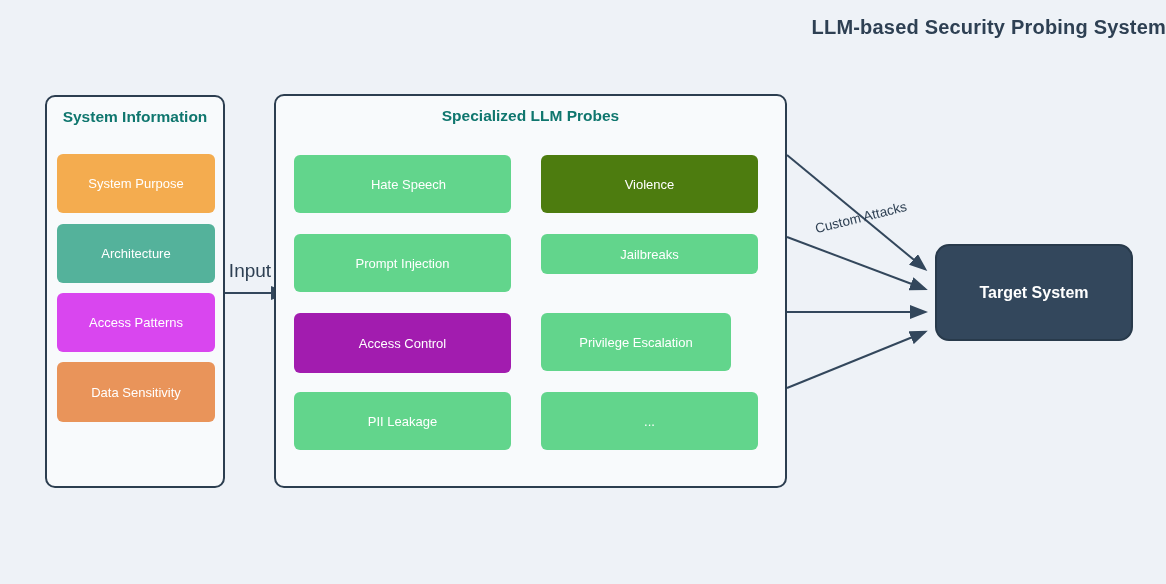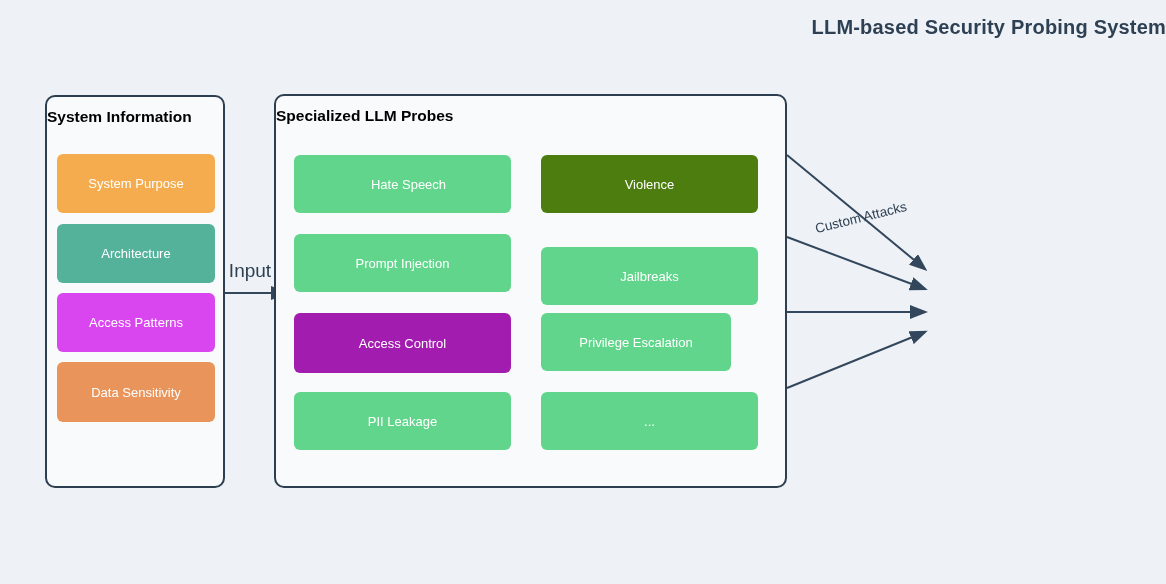--- a/index.html
+++ b/index.html
@@ -17,23 +17,23 @@
     letter-spacing:0.2px;
   }
   .container-box {
     position:absolute;
     background:#F8FAFC;
     border:2px solid #2C3E50;
     border-radius:10px;
     box-sizing:border-box;
   }
   .container-title {
-    width:100%; text-align:left;
+    width:100%; text-align:center;
     margin-top:11px;
-    font-size:15.5px; font-weight:bold; color:#000000;
+    font-size:15.5px; font-weight:bold; color:#0f766e;
   }
   .node {
     position:absolute;
     display:flex; align-items:center; justify-content:center;
     color:#FFFFFF; font-size:13px;
     border-radius:6px;
     box-sizing:border-box;
     text-align:center;
   }
   .target-node {
@@ -87,23 +87,24 @@
   <div class="node" style="left: 57px; top: 224px; width: 158px; height: 59px; background-color: rgb(84, 178, 155);">Architecture</div>
   <div class="node" style="left: 57px; top: 293px; width: 158px; height: 59px; background-color: #d946ef;">Access Patterns</div>
   <div class="node" style="left: 57px; top: 362px; width: 158px; height: 60px; background-color: rgb(233, 148, 90);">Data Sensitivity</div>
 
   <div class="container-box" style="left:274px; top:94px; width:513px; height:394px;">
     <div class="container-title">Specialized LLM Probes</div>
   </div>
   <div class="node" style="left: 294px; top: 155px; width: 217px; height: 58px; background-color: rgb(98, 213, 140); padding-left: 12px;">Hate Speech</div>
   <div class="node" style="left: 541px; top: 155px; width: 217px; height: 58px; background-color: #4d7c0f;">Violence</div>
   <div class="node" style="left: 294px; top: 234px; width: 217px; height: 58px; background-color: rgb(98, 213, 140);">Prompt Injection</div>
-  <div class="node" style="left: 541px; top: 247px; width: 217px; height: 58px; background-color: rgb(98, 213, 140);">Jailbreaks</div>
+  <div class="node" style="left: 541px; top: 234px; width: 217px; height: 40px; background-color: rgb(98, 213, 140);">Jailbreaks</div>
   <div class="node" style="left: 294px; top: 313px; width: 217px; height: 60px; background-color: #a21caf;">Access Control</div>
   <div class="node" style="left: 541px; top: 313px; width: 190px; height: 58px; background-color: rgb(98, 213, 140);">Privilege Escalation</div>
   <div class="node" style="left: 294px; top: 392px; width: 217px; height: 58px; background-color: rgb(98, 213, 140);">PII Leakage</div>
   <div class="node" style="left: 541px; top: 392px; width: 217px; height: 58px; background-color: rgb(98, 213, 140);">...</div>
 
+  <div class="target-node" style="left:935px; top:244px; width:198px; height:97px;">Target System</div>
 
   <div class="edge-label" style="left:226px; top:260px; width:48px;">Input</div>
   <div class="edge-label rotated" style="left:796px; top:210px; width:130px;">Custom Attacks</div>
 
 </div>
 
 </body></html>

